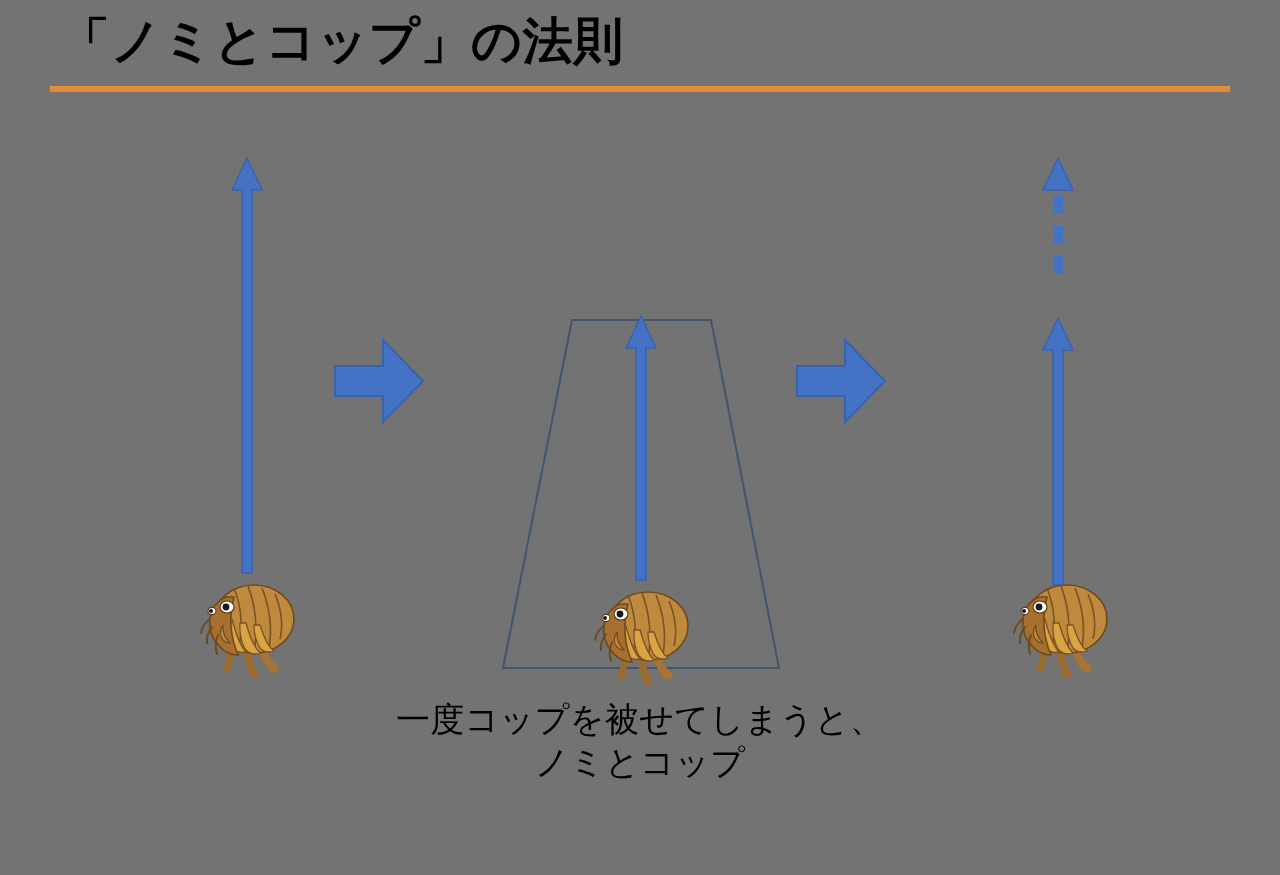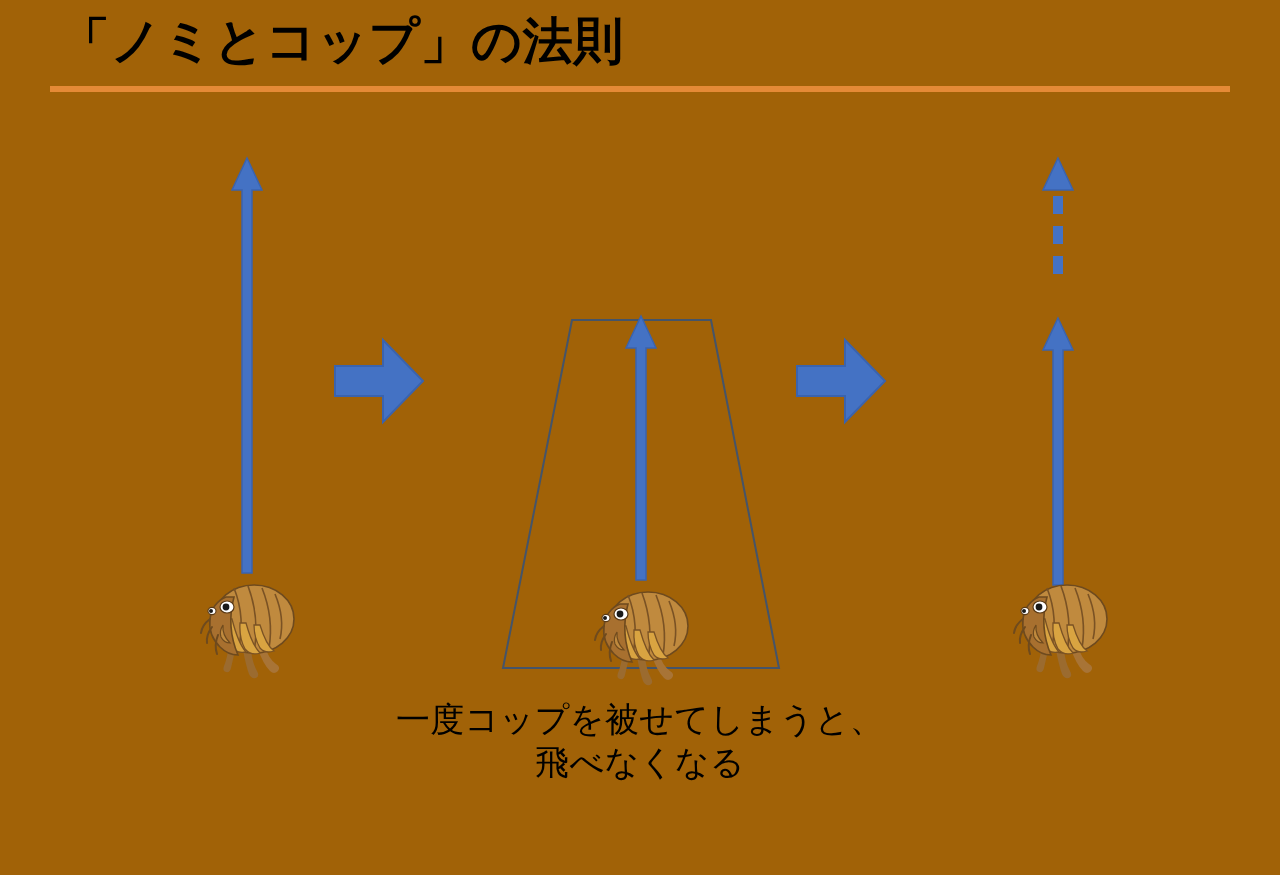--- a/index.html
+++ b/index.html
@@ -7,21 +7,21 @@
     padding: 0;
     background: #ffffff;
   }
   body {
     font-family: "Liberation Sans", "DejaVu Sans", sans-serif;
   }
   #slide {
     position: relative;
     width: 1280px;
     height: 875px;
-    background: #a16207;
+    background: #737373;
     overflow: hidden;
   }
 
   
   #title-text {
     position: absolute;
     left: 60px;
     top: 10px;
     font-size: 50px;
     line-height: 62px;
@@ -174,16 +174,16 @@
       <circle cx="15" cy="36" r="2" fill="#1A1A1A"></circle>
       <path d="M14 44 q-8 6 -9 14" fill="none" stroke="#6E4A1E" stroke-width="2" stroke-linecap="round"></path>
       <path d="M16 52 q-6 8 -5 16" fill="none" stroke="#6E4A1E" stroke-width="2" stroke-linecap="round"></path>
       <path d="M22 60 q-4 10 -1 19" fill="none" stroke="#6E4A1E" stroke-width="2" stroke-linecap="round"></path>
       <path d="M27 50 q-4 6 -2 12 q3 6 9 6 q-8 -8 -7 -18 Z" fill="#C08A3E" stroke="#6E4A1E" stroke-width="1.2"></path>
     </g>
   </svg>
 
   <div id="caption">
     <span class="cap-line">一度コップを被せてしまうと、</span>
-    <span class="cap-line">飛べなくなる</span>
+    <span class="cap-line">ノミとコップ</span>
   </div>
 
 </div>
 
 </body></html>

